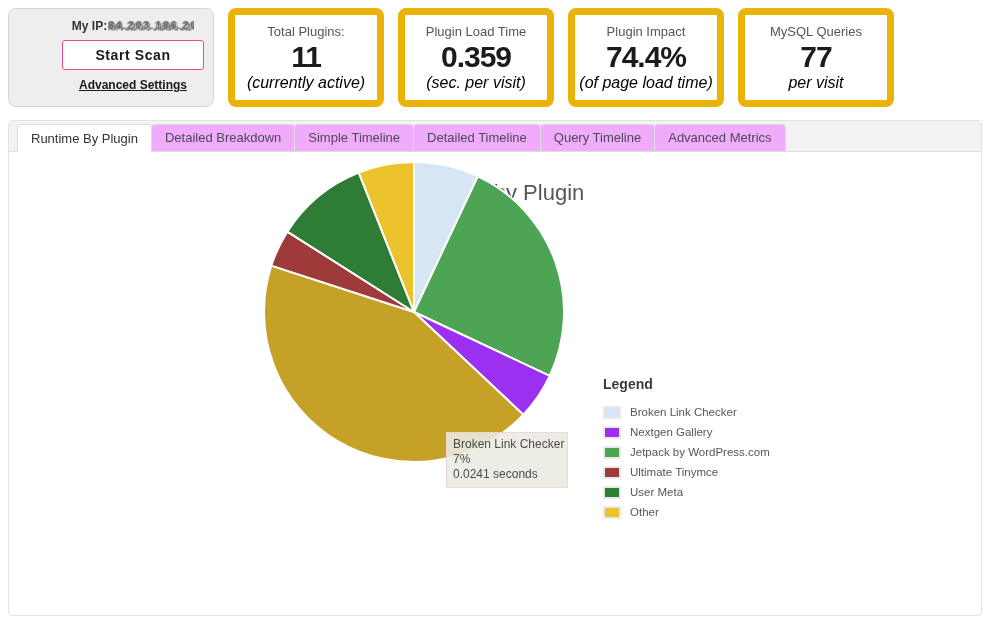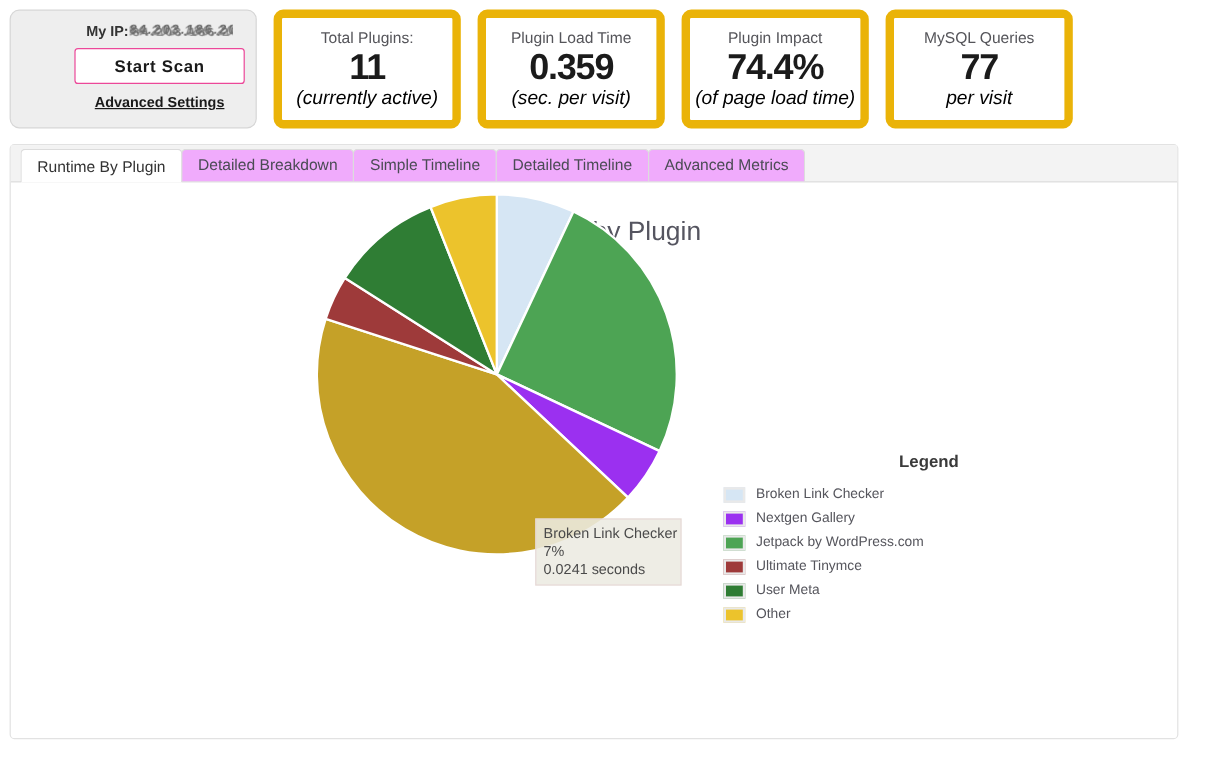--- a/index.html
+++ b/index.html
@@ -195,21 +195,21 @@
   
   .legend {
     position: absolute;
     left: 594px;
     top: 224px;
   }
   .legend-title {
     font-size: 14px;
     font-weight: bold;
     color: #3a3a3a;
-    text-align: right;
+    text-align: left;
     width: 196px;
     margin-bottom: 10px;
   }
   .legend-item {
     display: flex;
     align-items: center;
     height: 20px;
     margin-bottom: 0px;
   }
   .swatch {
@@ -265,20 +265,21 @@
 
 </div>
 
 <div class="panel">
 
   <div class="tabstrip">
     <div class="tab active">Runtime By Plugin</div>
     <div class="tab">Detailed Breakdown</div>
     <div class="tab">Simple Timeline</div>
     <div class="tab">Detailed Timeline</div>
+    <div class="tab">Query Timeline</div>
     <div class="tab">Advanced Metrics</div>
   </div>
 
   <div class="chart-area">
 
     <h2 class="chart-title">Runtime by Plugin</h2>
 
     <div class="pie-wrap">
       <svg id="pie-svg" width="988" height="400" viewBox="0 0 988 400">
           <path d="M 405 160 L 405 10 A 150 150 0 0 1 468.86689373476094 24.275942130097093 Z" fill="#d6e6f4" stroke="#ffffff" stroke-width="2"></path>

